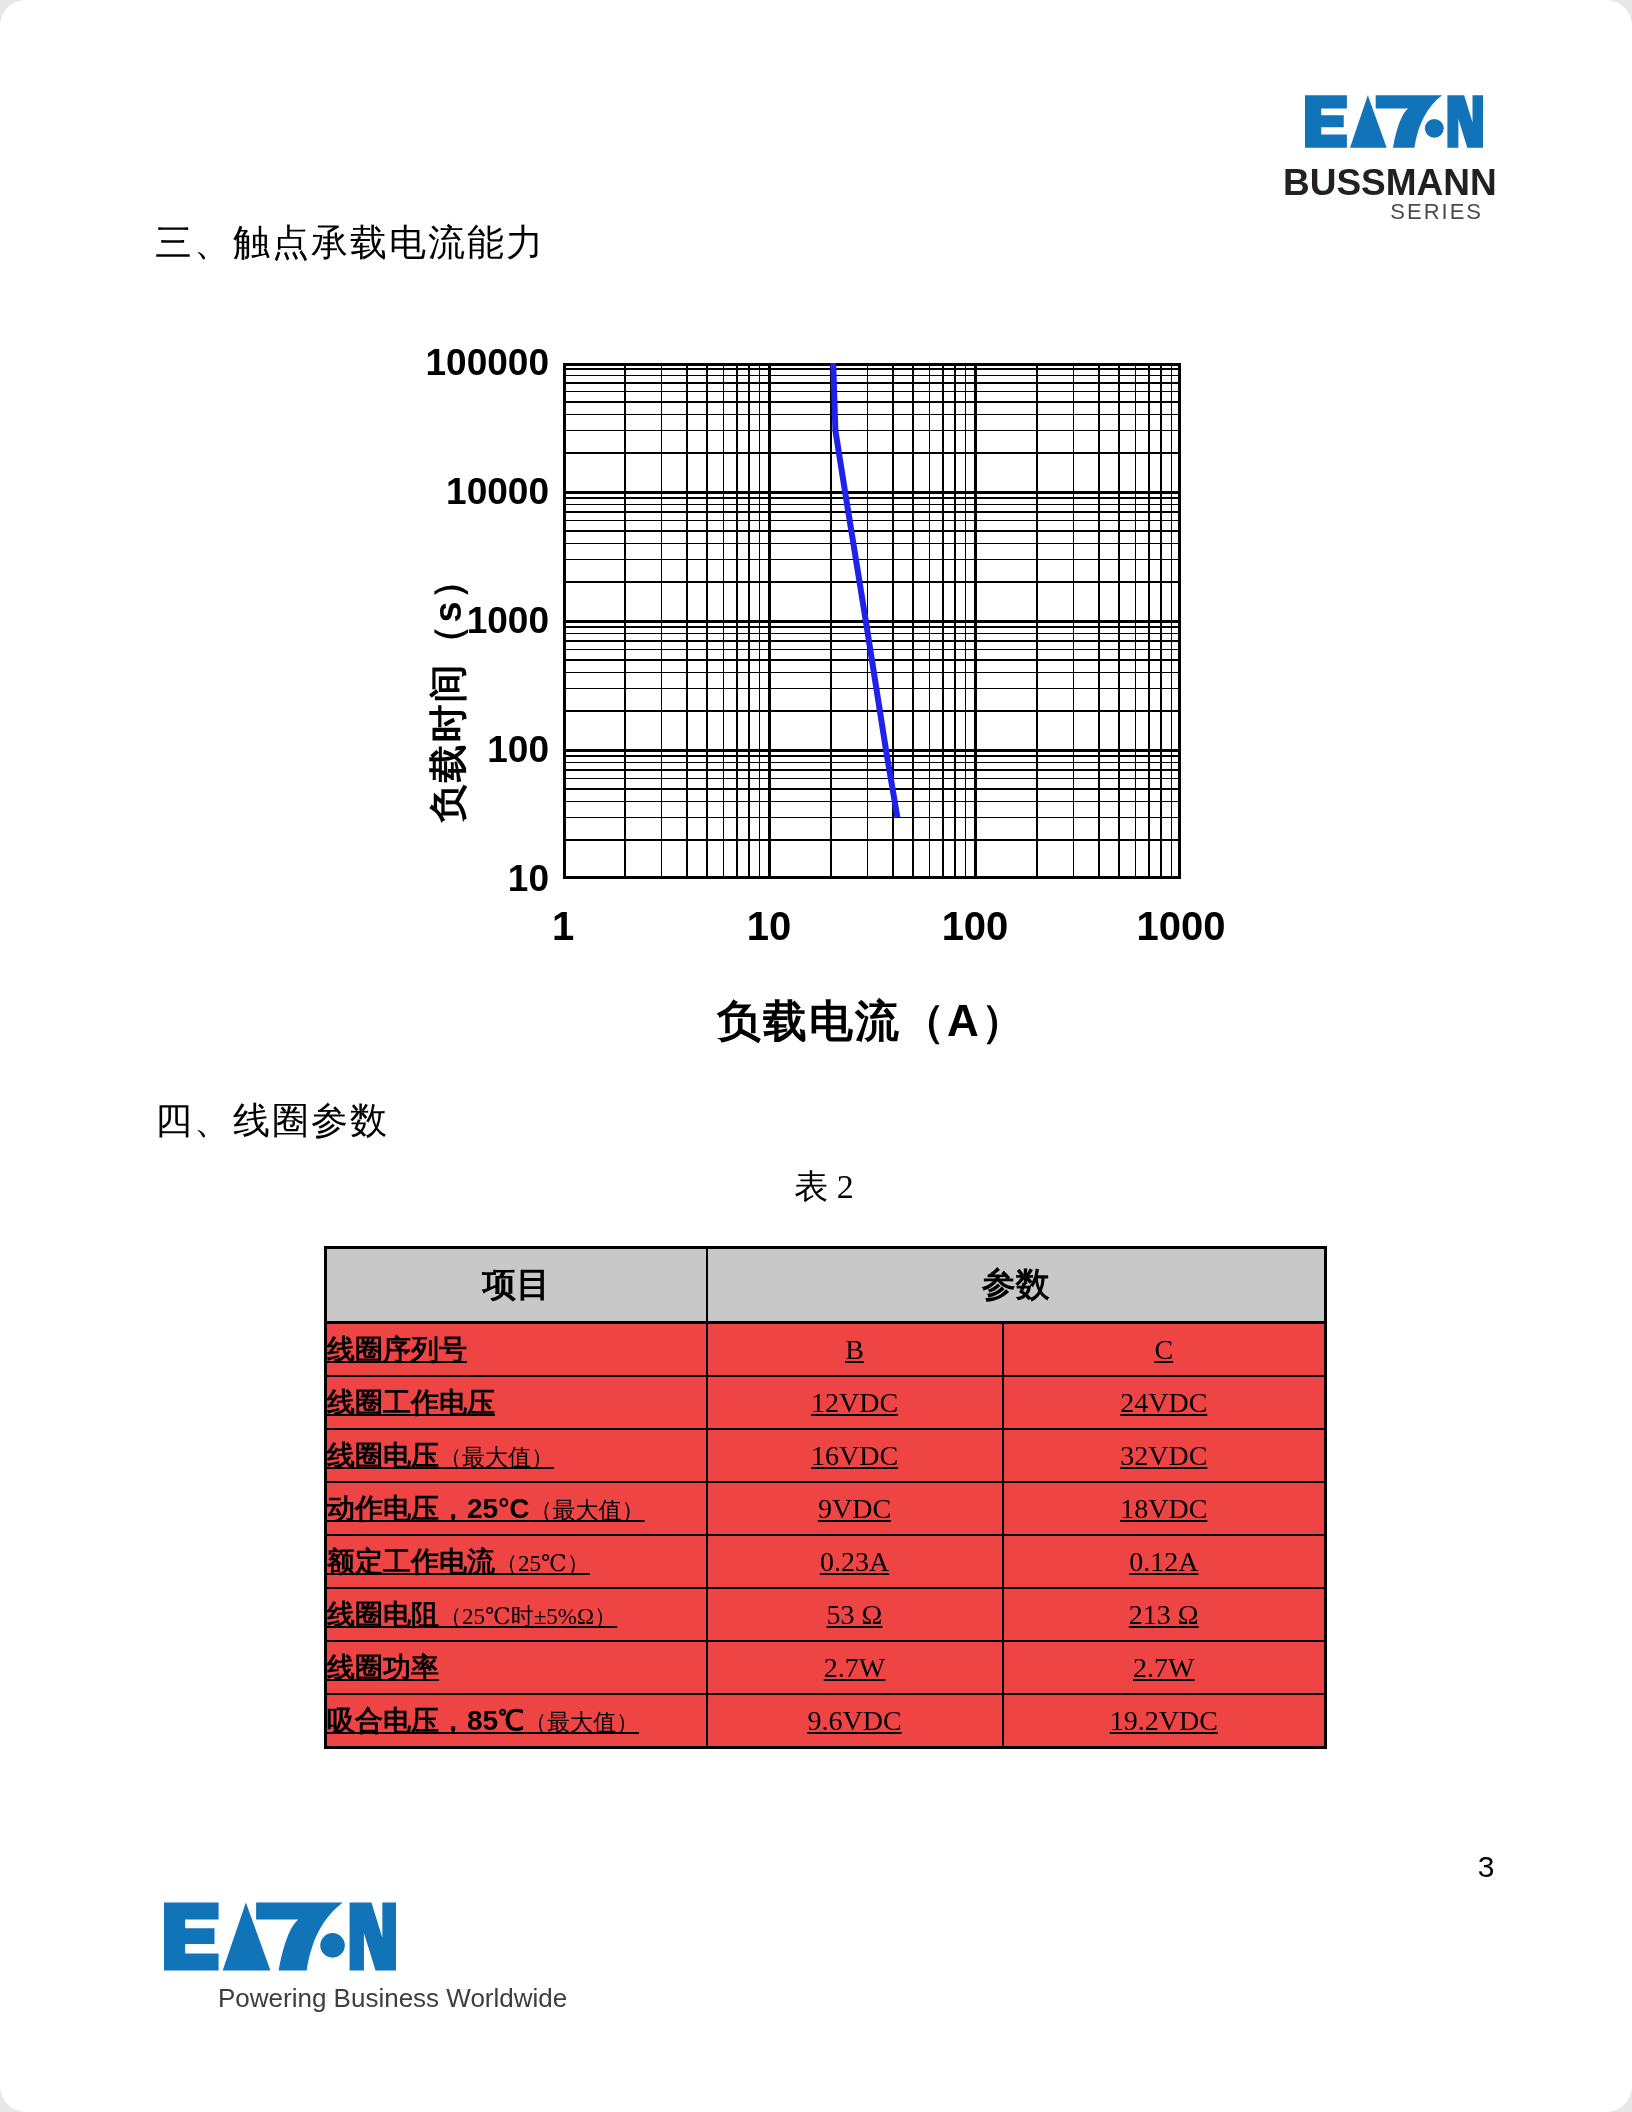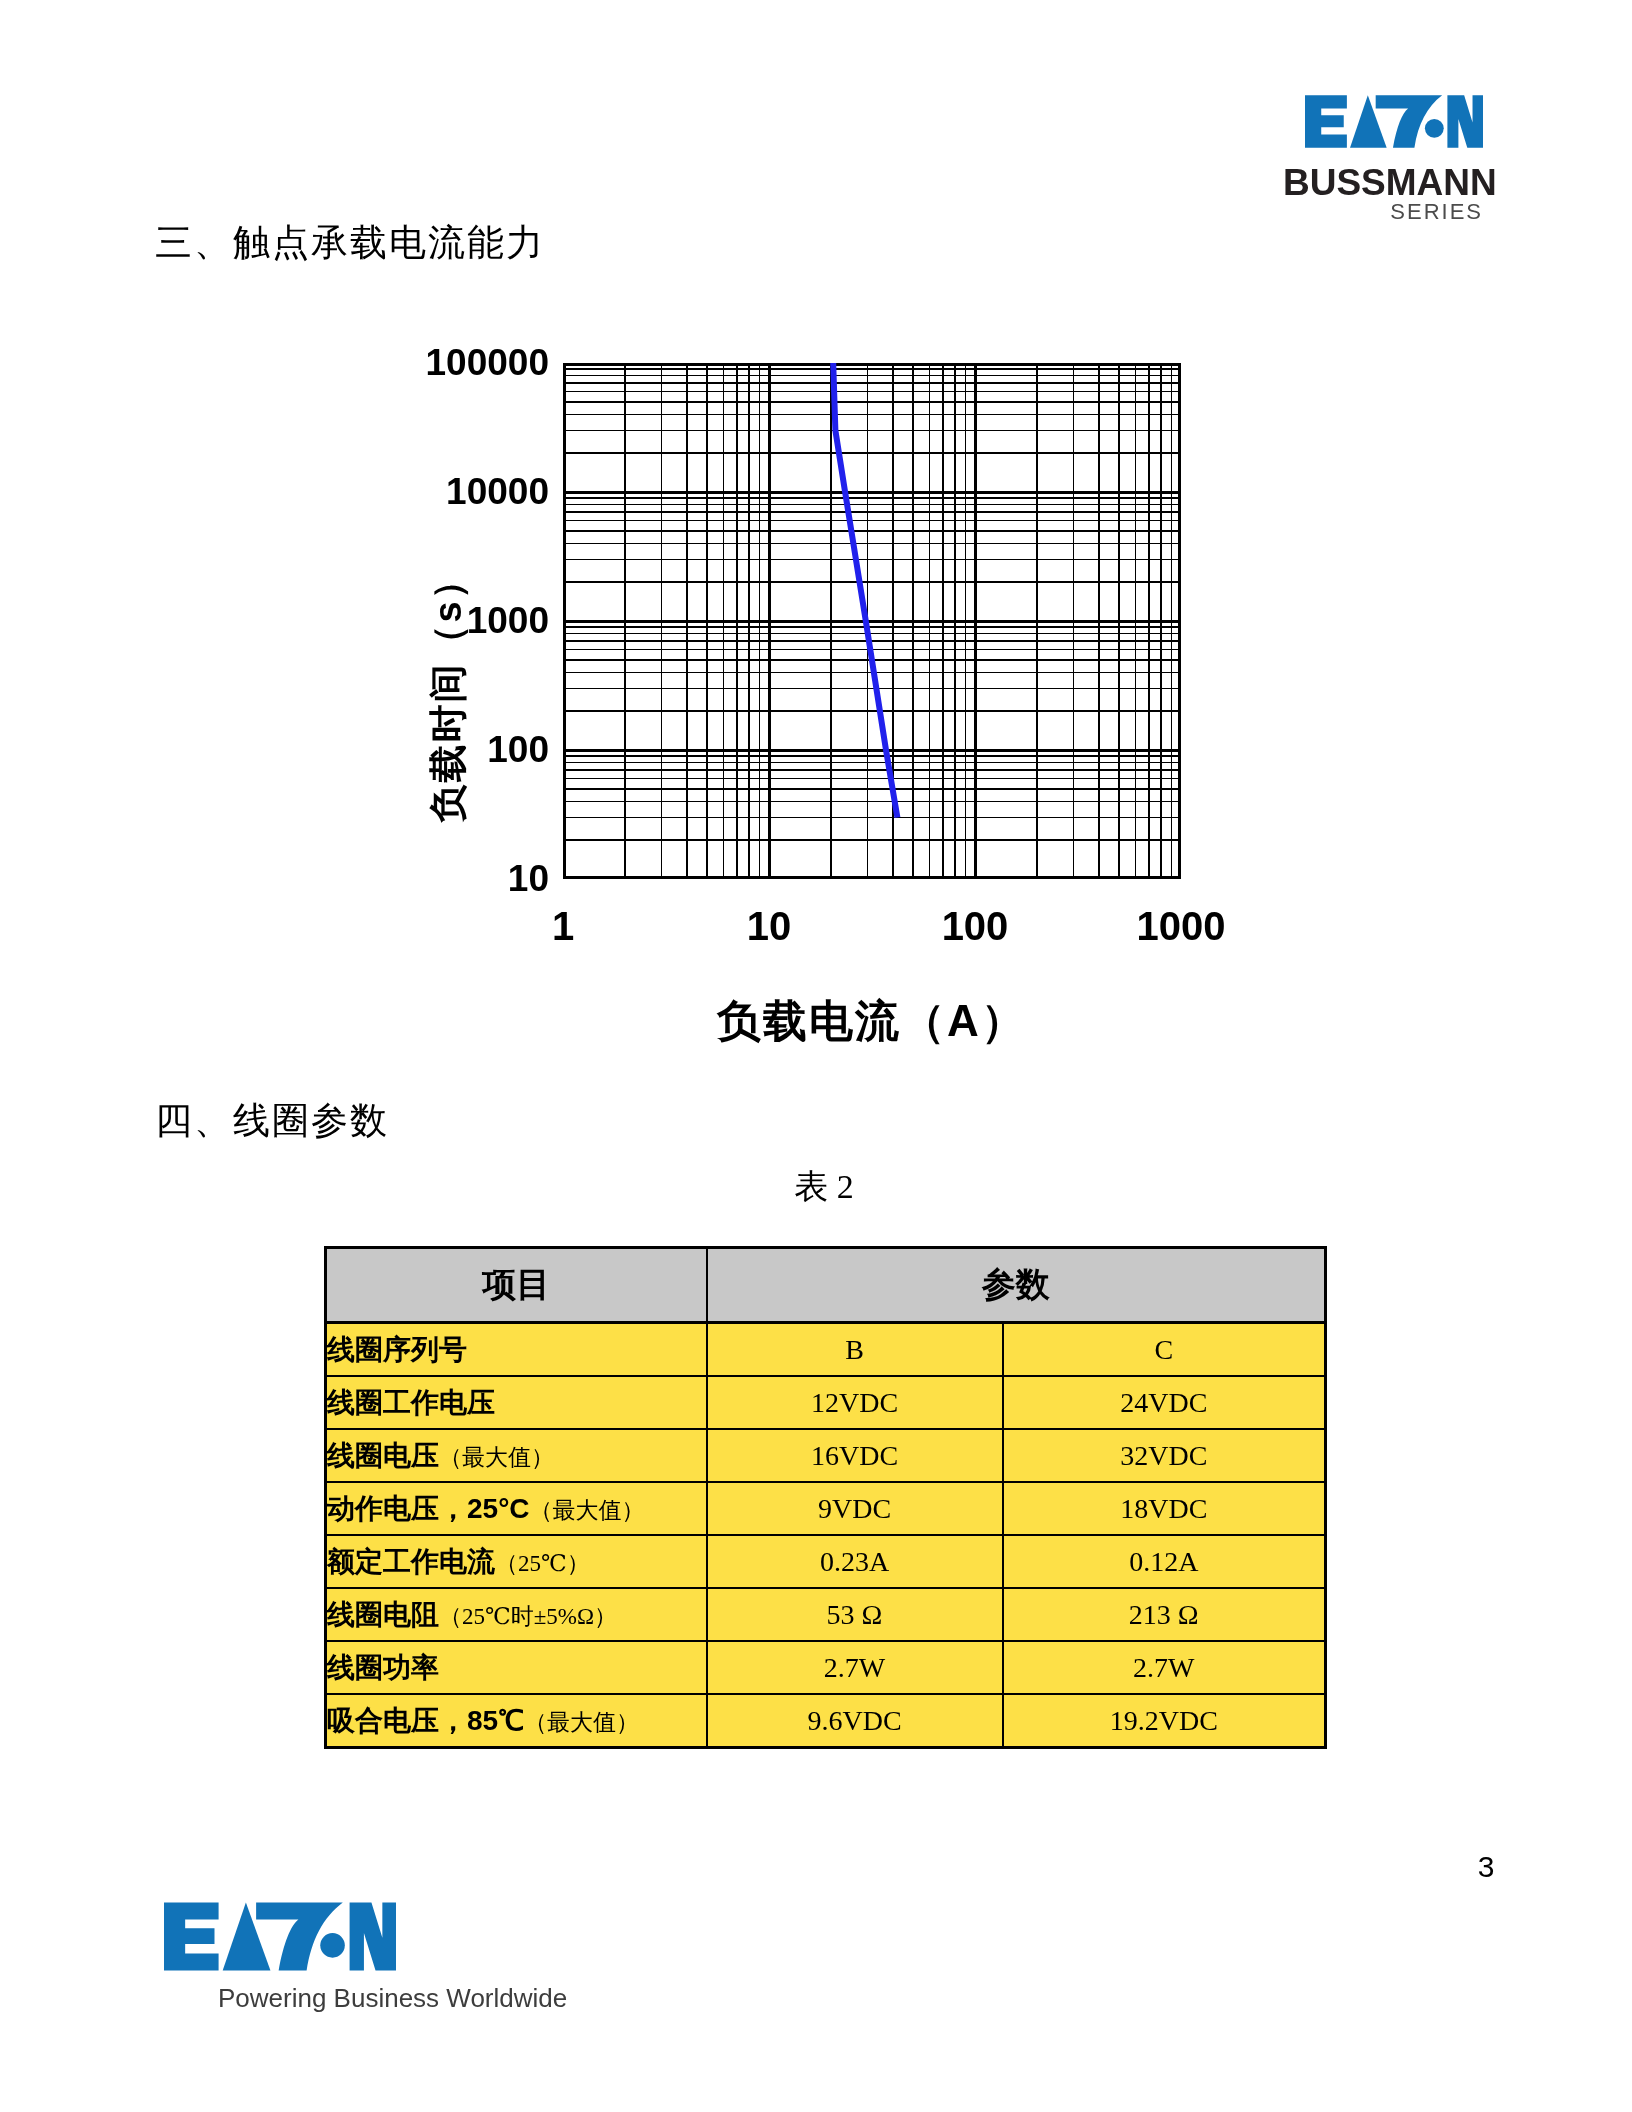--- a/index.html
+++ b/index.html
@@ -4,20 +4,21 @@
 <style>
   html,body{margin:0;padding:0;background:#e8e8e8;}
   .page{
     position:relative;
     width:1632px;height:2112px;
     background:#ffffff;
     font-family:"Liberation Sans",sans-serif;
     color:#000;
     overflow:hidden;
     margin:0 auto;
+    border-radius:26px;
   }
   
   .brand-top{position:absolute;top:95px;right:149px;width:200px;text-align:right;}
   .brand-top .eaton-svg{display:block;margin-left:auto;width:178px;height:53px;}
   .bussmann{font-weight:700;font-size:37px;letter-spacing:0px;color:#242021;line-height:1;margin-top:16px;}
   .series{font-size:22px;letter-spacing:2px;color:#4c4c4c;line-height:1;}
   
   .sec-heading{
     position:absolute;left:155px;
     font-family:Liberation Sans, sans-serif;
@@ -57,21 +58,21 @@
     border-collapse:collapse;table-layout:fixed;
     border:3px solid #000;
     padding-left:36px;
   }
   table.coil th,table.coil td{border:2px solid #000;padding:0;}
   table.coil thead th{
     background:#c8c8c8;height:72px;
     font-size:34px;font-weight:700;text-align:center;
     border-bottom:3px solid #000;
   }
-  table.coil td{height:51px;background:#fde047;}
+  table.coil td{height:51px;background:#ef4444;text-decoration:underline;}
   td.lbl{text-align:left;padding-left:14px;font-size:28px;font-weight:700;white-space:nowrap;}
   td.lbl .note{
     font-weight:400;font-size:23px;
     font-family:"Liberation Serif","DejaVu Serif",serif;
   }
   td.val{
     text-align:center;font-size:28px;
     font-family:"Liberation Serif","DejaVu Serif",serif;
   }
   

